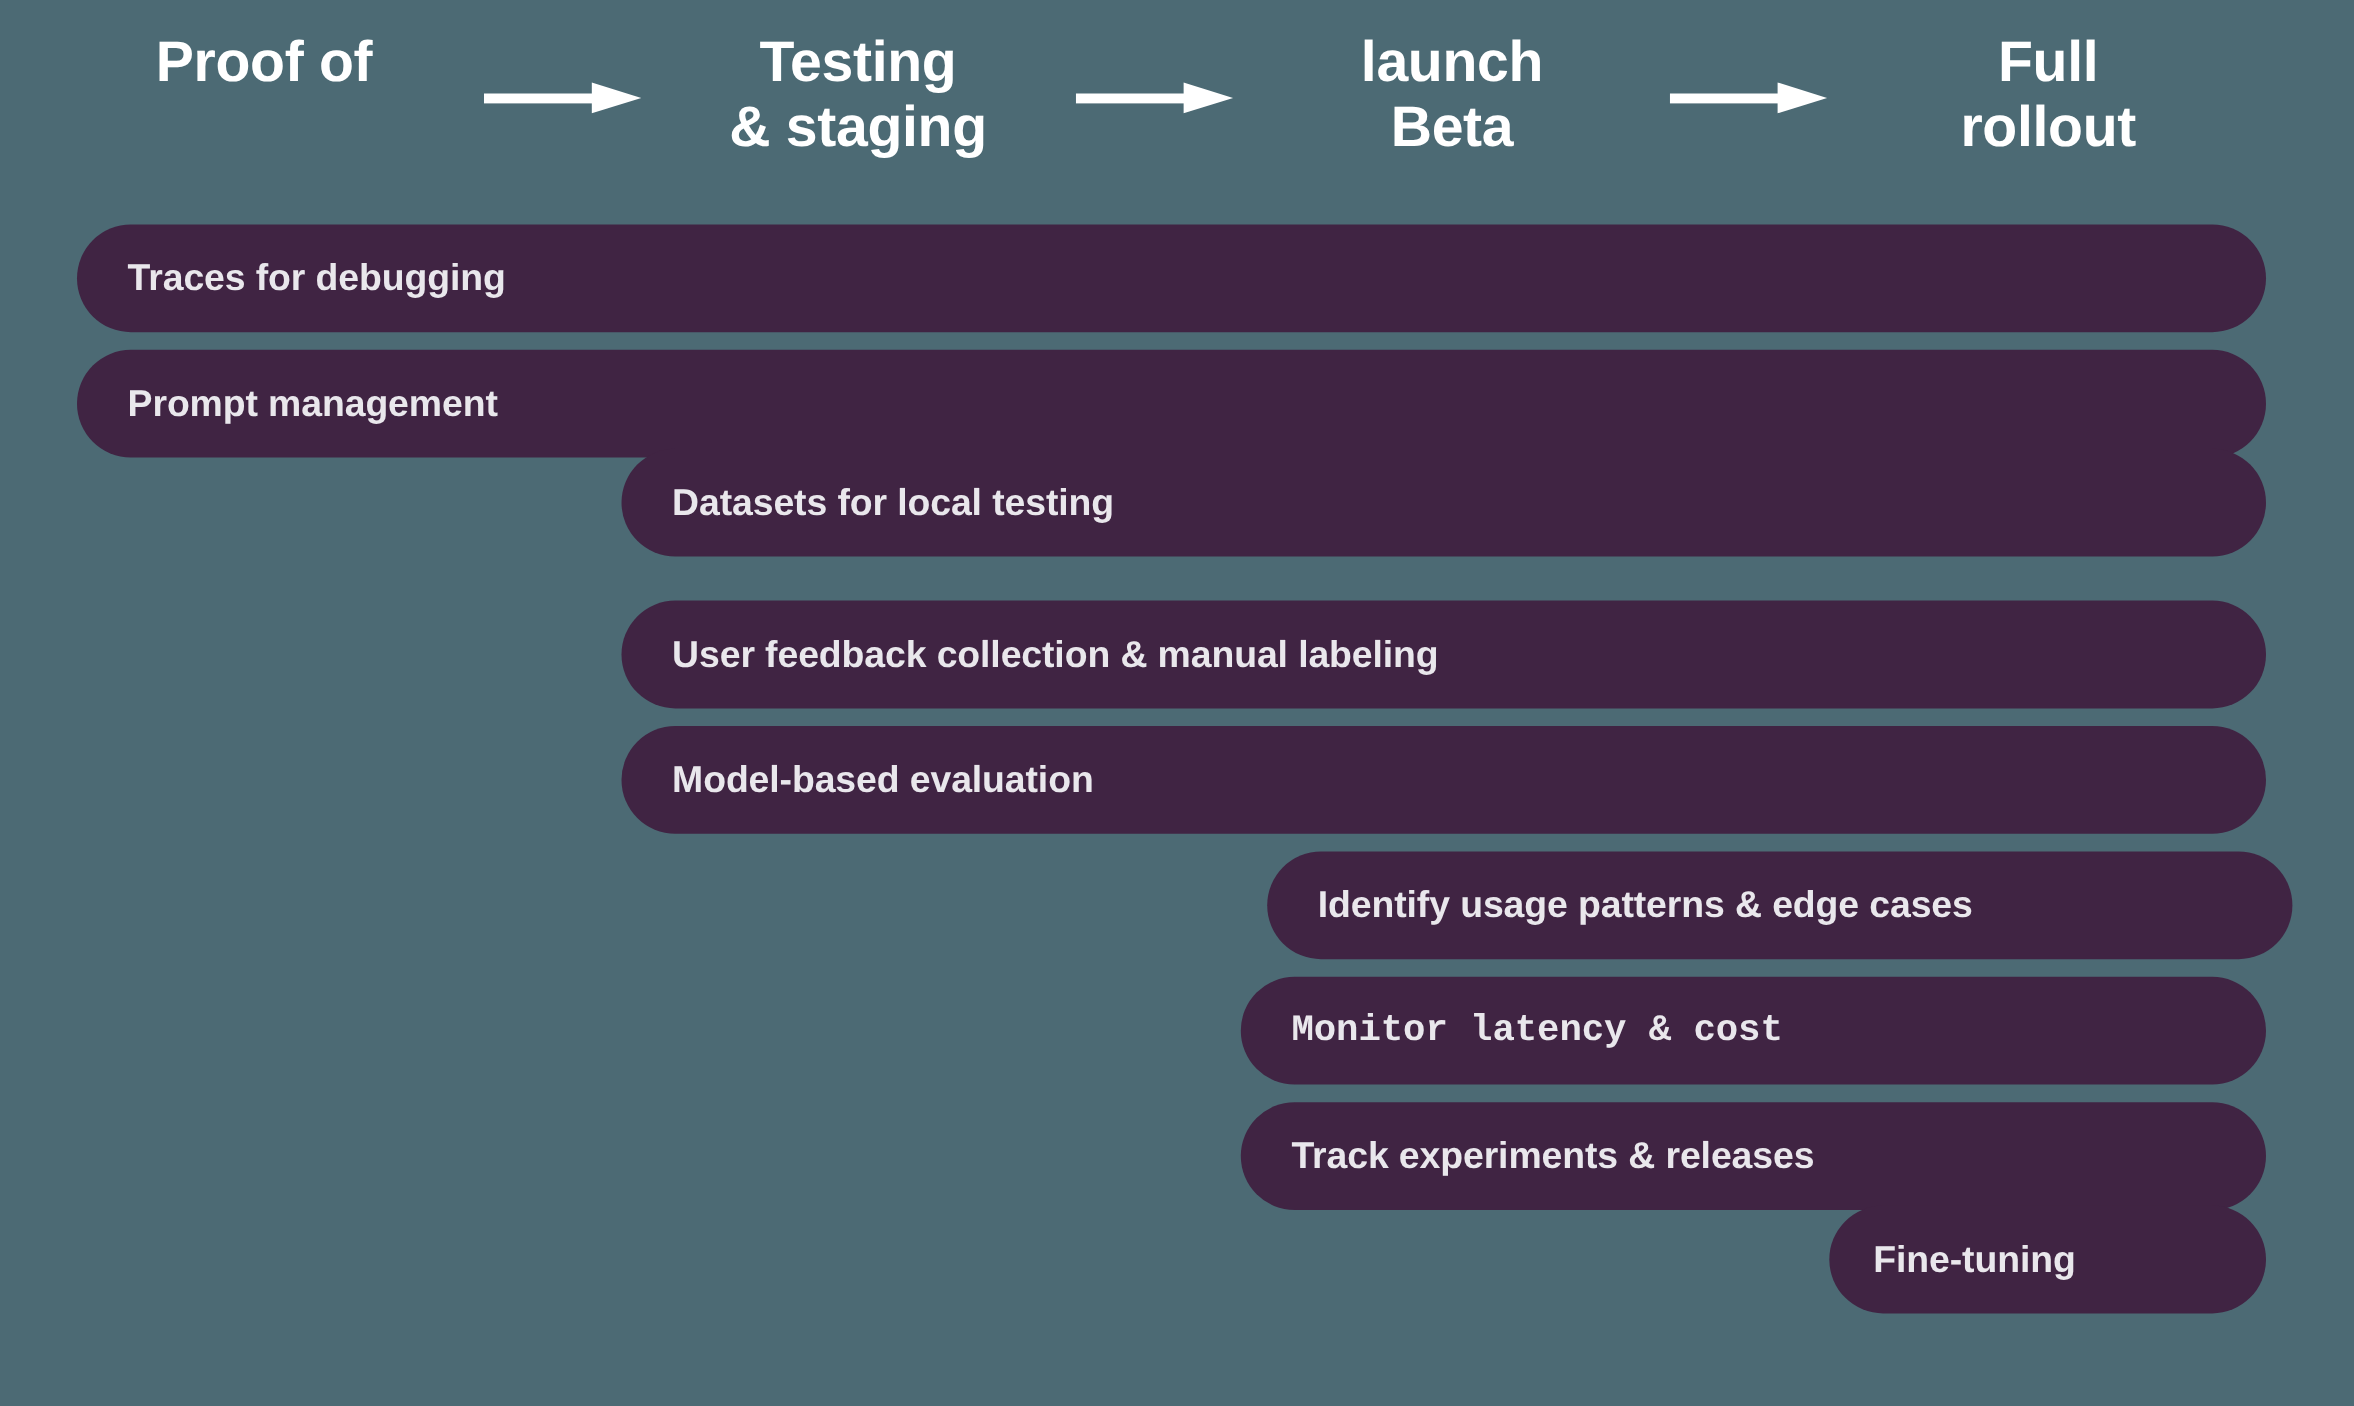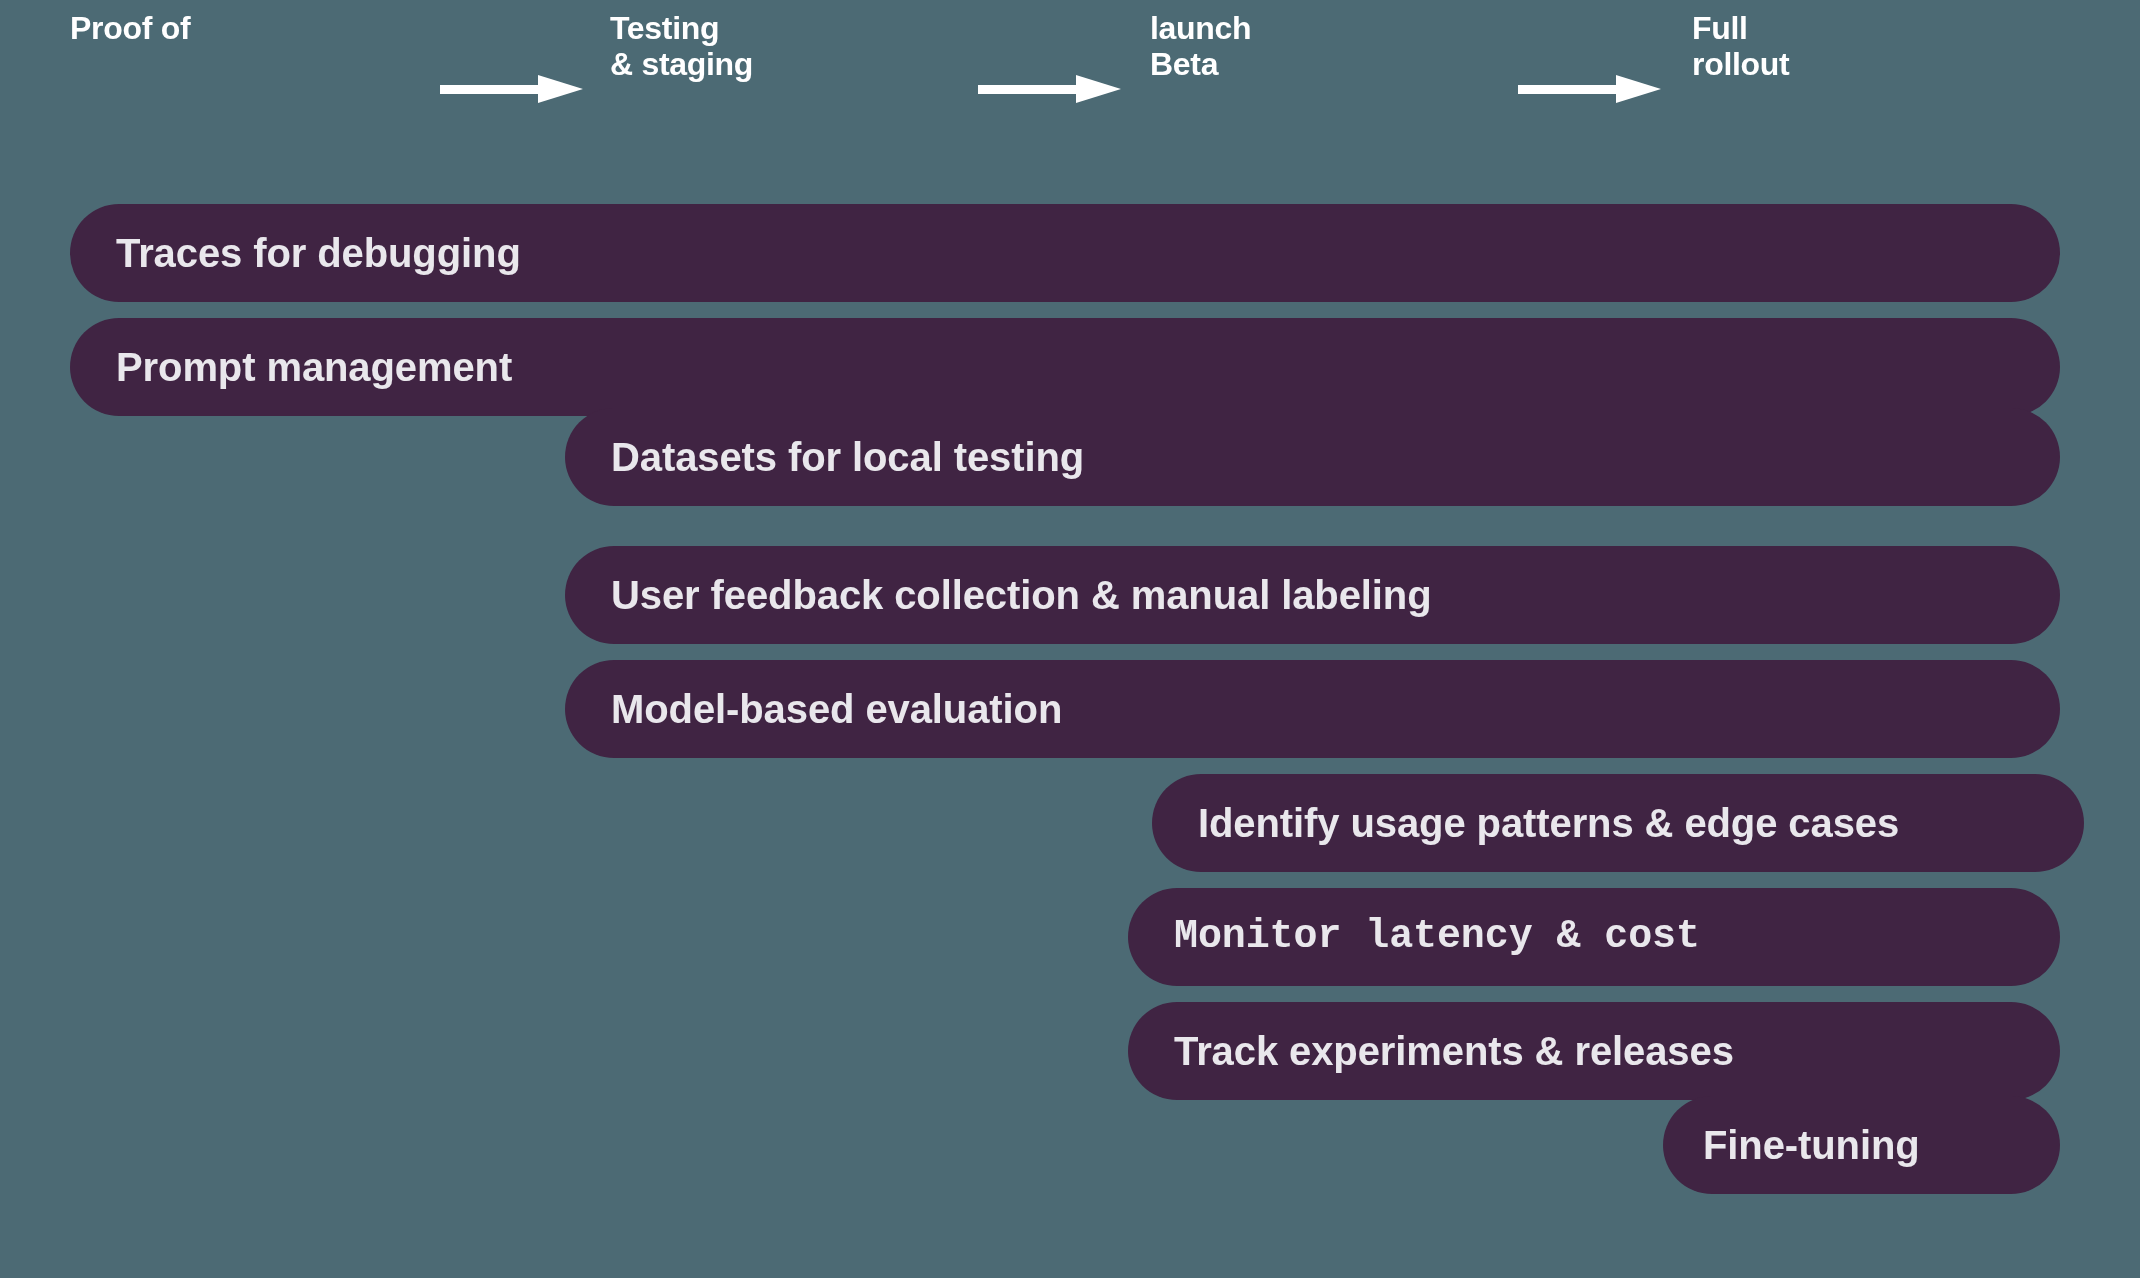--- a/index.html
+++ b/index.html
@@ -15,24 +15,25 @@
     position: relative;
     width: 2140px;
     height: 1278px;
     background: #4c6a74;
     overflow: hidden;
   }
 
   
   .stage-header {
     position: absolute;
-    top: 10px;
+    top: 28px;
     width: 340px;
+    text-align: center;
     color: #ffffff;
-    font-size: 32px;
+    font-size: 52px;
     font-weight: 700;
     line-height: 1.13;
     letter-spacing: -0.3px;
     white-space: pre-line;
   }
   .stage-header .line { display: block; }
 
   .stage-arrow {
     position: absolute;
     top: 74px;
@@ -46,21 +47,21 @@
     position: absolute;
     height: 98px;
     background: #402443;
     border-radius: 49px;
     display: flex;
     align-items: center;
     box-sizing: border-box;
   }
   .bar-label {
     color: #e9e7ec;
-    font-size: 40px;
+    font-size: 34px;
     font-weight: 700;
     letter-spacing: -0.1px;
     line-height: 1;
     white-space: nowrap;
   }
   .bar.align-left  { justify-content: flex-start; padding-left: 46px; }
   .bar.align-center{ justify-content: flex-start; padding: 0 40px; }
 </style>
 </head>
 <body>

